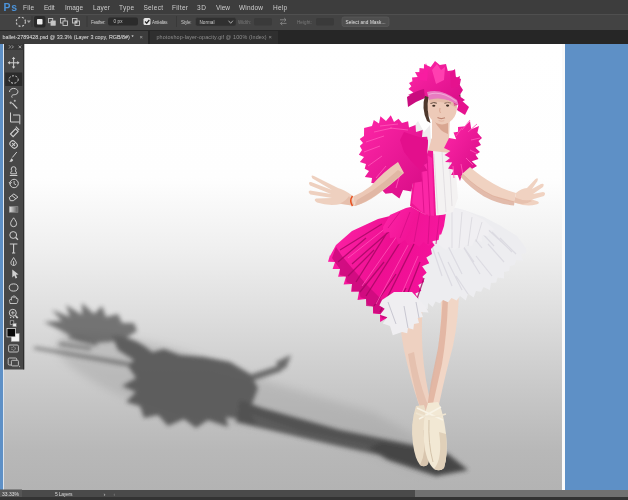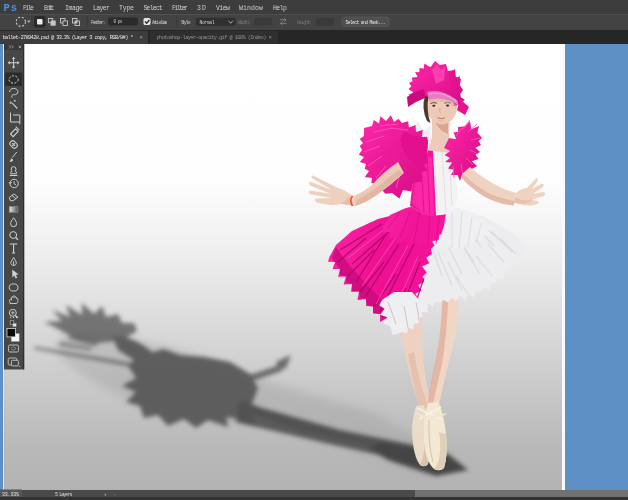--- a/index.html
+++ b/index.html
@@ -1,17 +1,17 @@
 <!DOCTYPE html>
 <html><head>
 <meta charset="utf-8">
 <style>
   html,body{margin:0;padding:0}
   #root{position:relative;width:628px;height:500px;overflow:hidden;
-    font-family:Liberation Mono, monospace;background:#5e90c6}
+    font-family:Liberation Sans, sans-serif;background:#5e90c6}
   .abs{position:absolute}
   #menubar{top:0;left:0;width:628px;height:13.5px;background:#3d3d3d}
   #optbar{top:13.5px;left:0;width:628px;height:16.5px;background:#434343;border-top:1px solid #4f4f4f;box-sizing:border-box}
   #tabbar{top:30px;left:0;width:628px;height:13.5px;background:#262626}
   #tab1{position:absolute;left:0;top:0.5px;width:148px;height:13px;background:#3c3c3c}
   #tab2{position:absolute;left:149.5px;top:0.5px;width:128px;height:13px;background:#2f2f2f}
   #canvas{position:absolute;left:4px;top:43.5px;width:557.5px;height:446px;
     background:linear-gradient(180deg,#ffffff 0%,#fefefe 30%,#efefef 46%,#e1e1e1 58%,#d3d3d3 69%,#c5c5c5 80%,#b8b8b8 91%,#b3b3b3 100%)}
   #whiteline{position:absolute;left:561.5px;top:43.5px;width:3px;height:446px;background:#fafafa}
   #statusl{top:489.5px;left:0;width:628px;height:7.5px;background:#4a4a4a}

